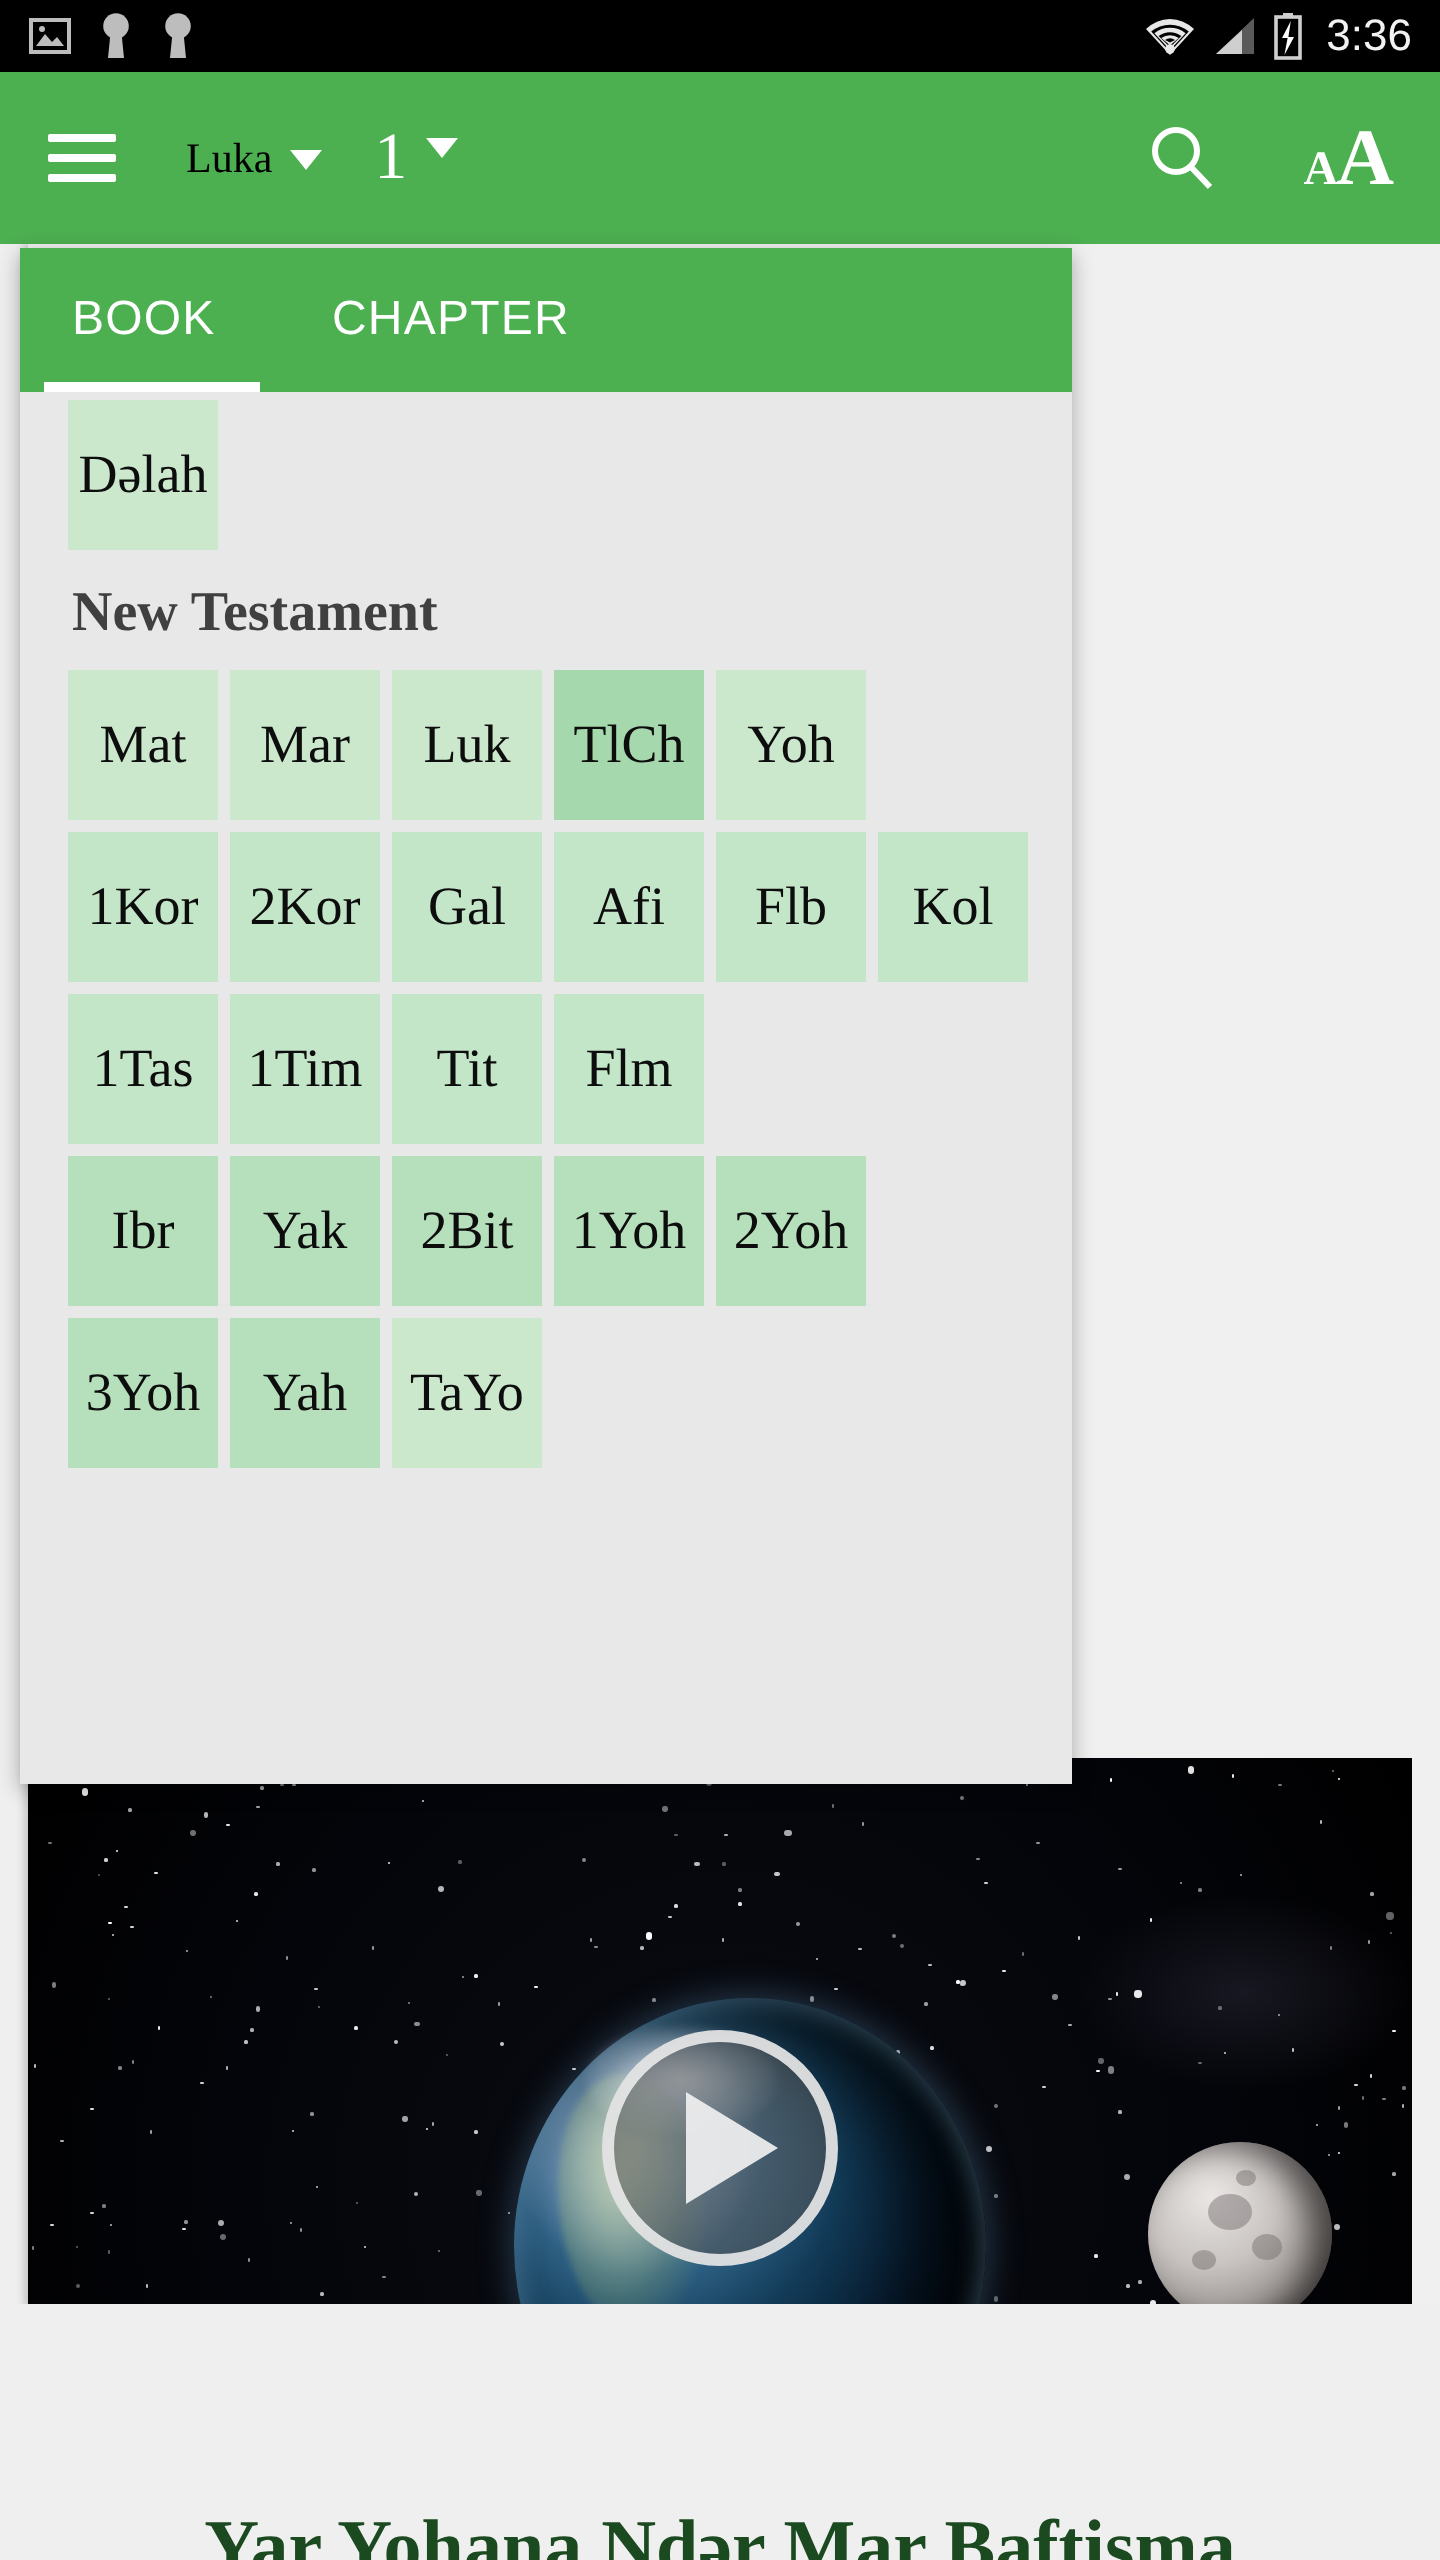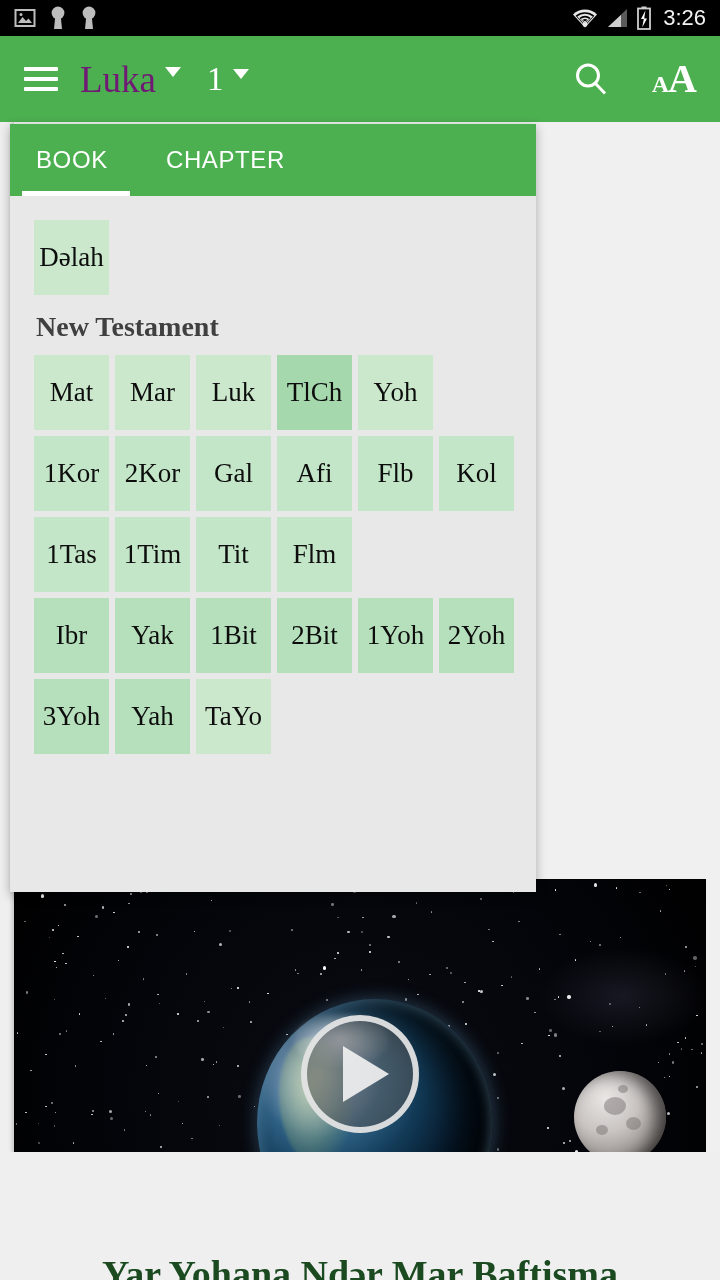--- a/index.html
+++ b/index.html
@@ -56,24 +56,25 @@
   }
   .hamburger {
     width: 34px; height: 24px;
     display: flex; flex-direction: column; justify-content: space-between;
     margin-right: 22px;
     cursor: pointer;
   }
   .hamburger span { display: block; height: 4px; background: #ffffff; border-radius: 1px; }
 
   .ab-book {
-    color: #701a75;
-    font-size: 37px;
+    color: #000000;
+    font-size: 21px;
     font-family: "Liberation Serif", serif;
     line-height: 1;
+    margin-left: 13px;
   }
   .caret {
     width: 0; height: 0;
     border-left: 8px solid transparent;
     border-right: 8px solid transparent;
     border-top: 10px solid #ffffff;
     margin: 6px 0 0 9px;
   }
   .ab-group { display: flex; align-items: flex-start; cursor: pointer; }
   .ab-chapter {
@@ -333,21 +334,21 @@
       </svg>
       <svg class="sicon" width="24" height="22" viewBox="0 0 24 22">
         <path d="M22 2 L22 20 L3 20 Z" fill="#5a5a5a"></path>
         <path d="M16 8 L16 20 L3 20 Z" fill="#cfcfcf"></path>
       </svg>
       <svg class="sicon" width="16" height="24" viewBox="0 0 16 24">
         <rect x="5.5" y="0.5" width="5" height="2" fill="#cfcfcf"></rect>
         <rect x="2" y="2.5" width="12" height="20.5" fill="none" stroke="#cfcfcf" stroke-width="1.8"></rect>
         <path d="M9.4 4.5 L5 13 L7.8 13 L6.2 21.5 L11 12.5 L8.2 12.5 Z" fill="#ffffff"></path>
       </svg>
-      <span class="status-time">3:26</span>
+      <span class="status-time">3:36</span>
     </div>
   </div>
 
   <div class="page-sheet">
     <div class="paper">
       <div class="verse-block" id="verse-1">əfəbiya
 n.</div>
       <div class="verse-block" id="verse-2">tangərmar
 ə na lya
 biya tə
@@ -650,21 +651,21 @@
         <span>BOOK</span>
       </div>
       <div class="picker-tab chapter">
         <span>CHAPTER</span>
       </div>
       <div class="tab-underline"></div>
     </div>
 
     <div class="picker-body">
 
-      <div class="tile-row" style="padding-top:24px;">
+      <div class="tile-row" style="padding-top:4px;">
         <div class="tile">
           <span>Dəlah</span>
         </div>
       </div>
 
       <div class="testament-label">New Testament</div>
 
       <div class="grid-wrap" id="book-grid">
           <div class="tile-row">
             <div class="tile light">
@@ -718,23 +719,20 @@
             </div>
           </div>
           <div class="tile-row">
             <div class="tile strong">
               <span>Ibr</span>
             </div>
             <div class="tile strong">
               <span>Yak</span>
             </div>
             <div class="tile strong">
-              <span>1Bit</span>
-            </div>
-            <div class="tile strong">
               <span>2Bit</span>
             </div>
             <div class="tile strong">
               <span>1Yoh</span>
             </div>
             <div class="tile strong">
               <span>2Yoh</span>
             </div>
           </div>
           <div class="tile-row">

